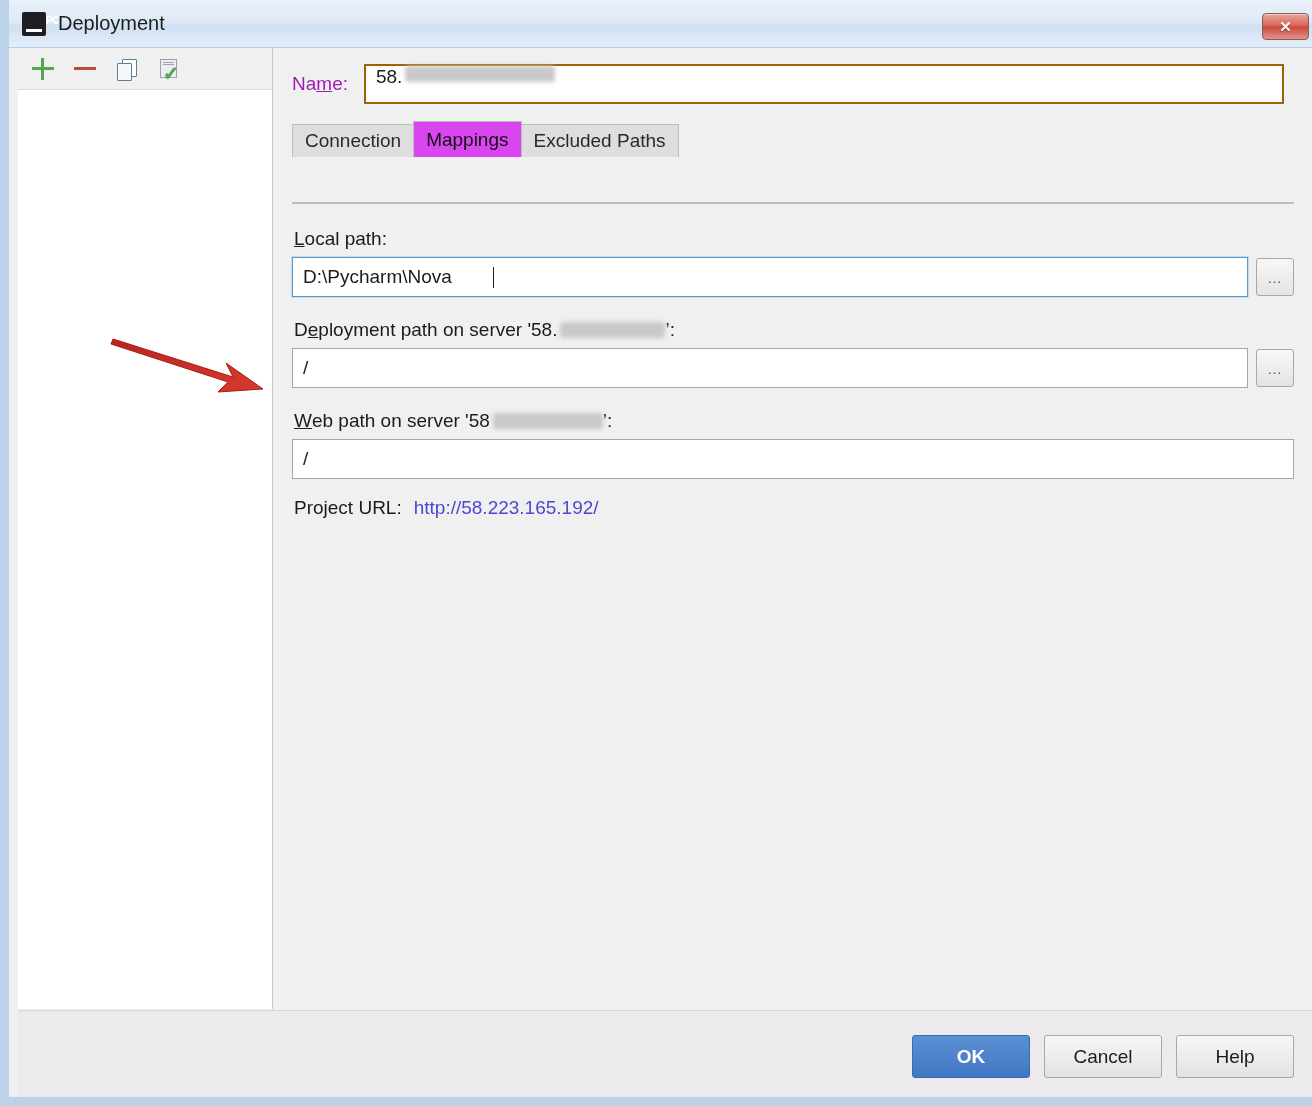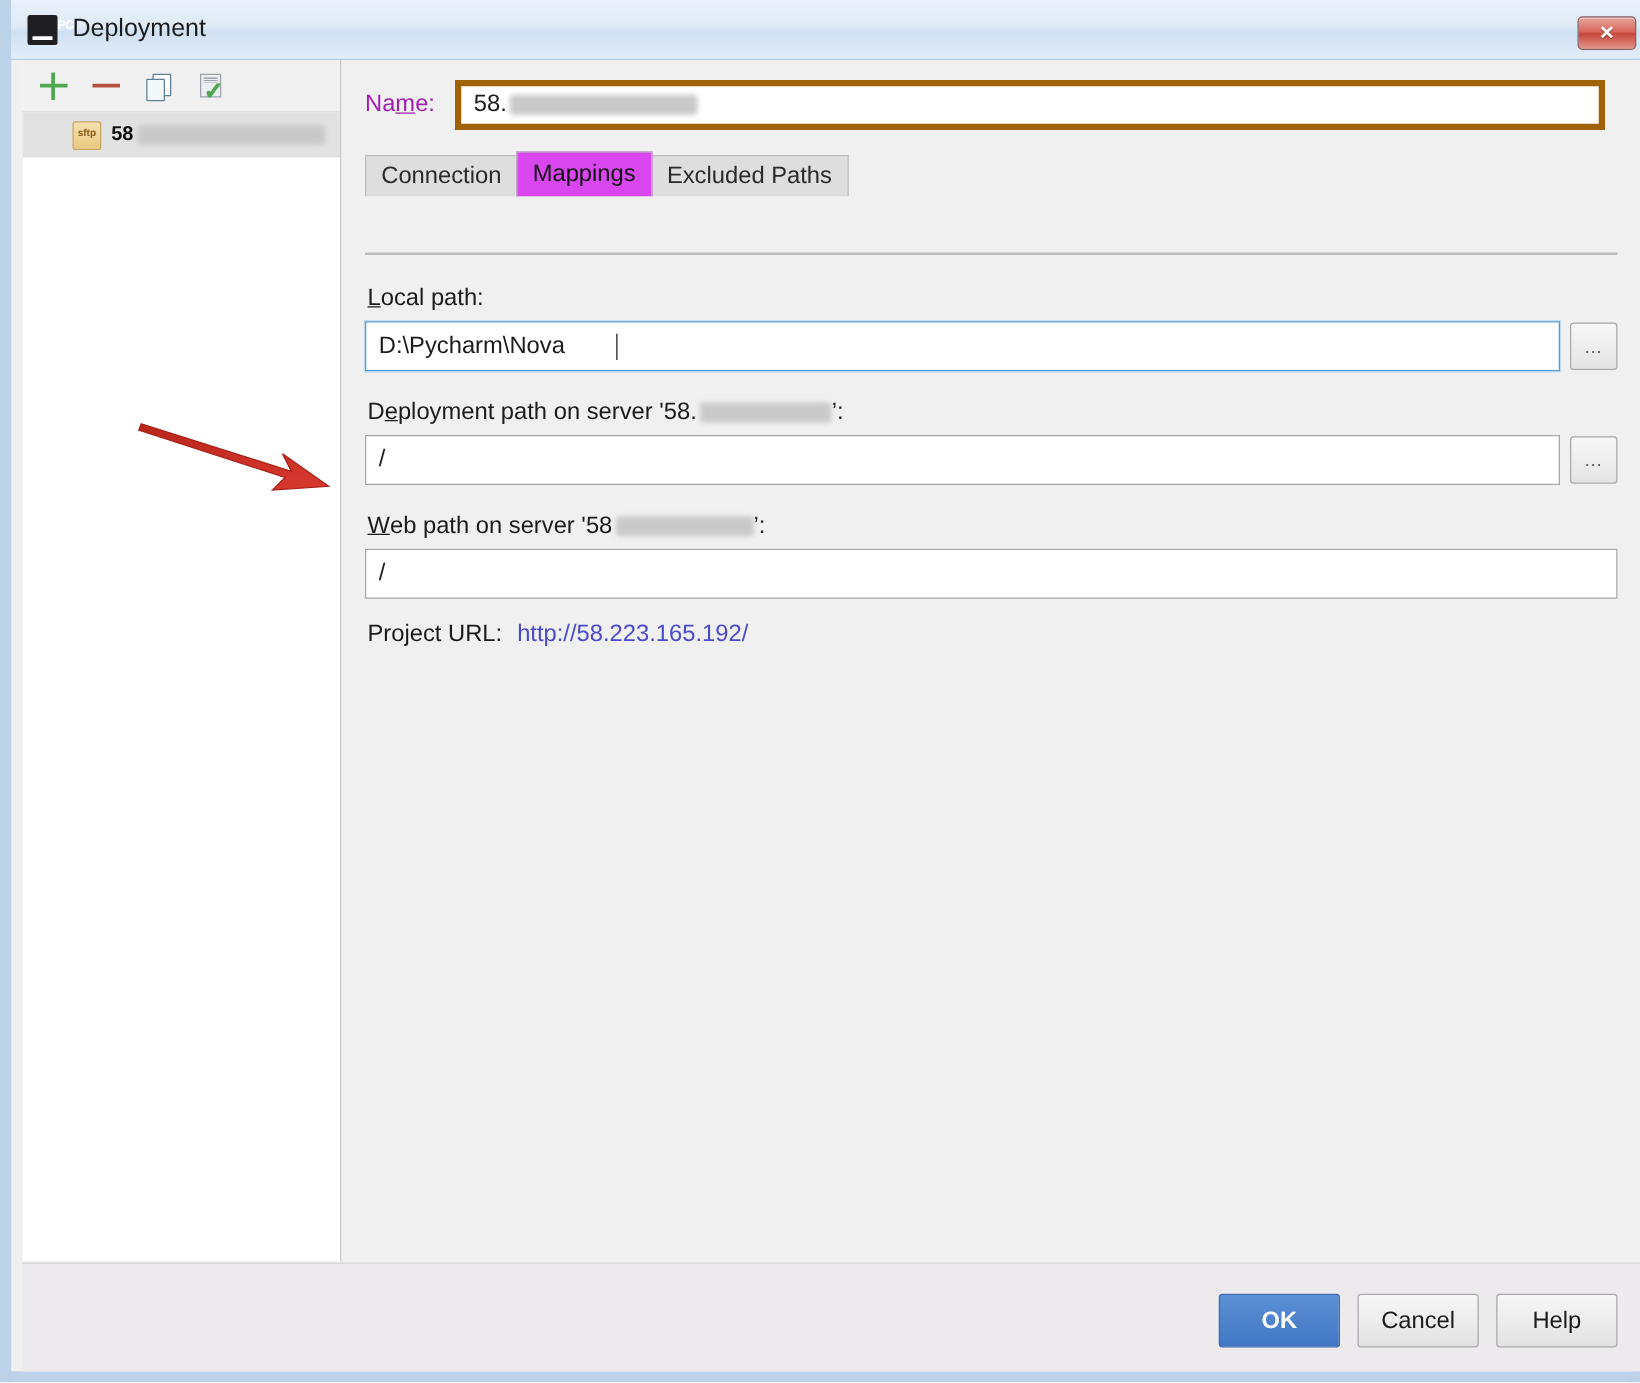--- a/index.html
+++ b/index.html
@@ -248,23 +248,23 @@
     font-size: 19px;
     color: #a21caf;
     margin-right: 16px;
     white-space: nowrap;
   }
   .mn { text-decoration: underline; }
   .name-input {
     flex: 1;
     height: 40px;
     background: #ffffff;
-    border: 5px solid #a16207;
-    display: flex;
-    align-items: center;
+    border: 2px solid #a16207;
+    display: flex;
+    align-items: flex-start;
     padding-left: 10px;
     box-sizing: border-box;
     font-size: 19px;
     color: #1b1b1b;
     cursor: text;
   }
 
   .tabs {
     margin: 17px 0 0 18px;
     display: flex;
@@ -412,21 +412,21 @@
     border-top: 1px solid #d6d6d6;
     box-sizing: border-box;
   }
   .bottom-buttons {
     position: absolute;
     right: 18px;
     top: 24px;
     display: flex;
     gap: 14px;
   }
-  .btn.wide { width: 97px; height: 43px; padding: 0; font-size: 19px; }
+  .btn.wide { width: 118px; height: 43px; padding: 0; font-size: 19px; }
   .btn.primary {
     background: linear-gradient(to bottom, #5b8fd4, #4277c4);
     border: 1px solid #3a6cb0;
     color: #ffffff;
     font-weight: bold;
   }
 
   
   .arrow-overlay {
     position: absolute;
@@ -463,31 +463,20 @@
           <div class="tb-icon ic-minus"></div>
           <div class="tb-icon ic-copy">
             <span class="pg pg1"></span>
             <span class="pg pg2"></span>
           </div>
           <div class="tb-icon ic-check">
             <span class="doc"></span>
             <span class="tick">✓</span>
           </div>
         </div>
-        <div class="server-list">
-          <div class="server-item">
-            <span class="sftp-icon">
-              <span>sftp</span>
-            </span>
-            <span class="server-name">
-              <span>58</span>
-              <span class="redact" style="width:150px;"></span>
-            </span>
-          </div>
-        </div>
       </div>
 
       <div class="right-panel">
 
         <div class="name-row">
           <div class="name-label">Na<span class="mn">m</span>e:</div>
           <div class="name-input">
             <span>58.</span>
             <span class="redact" style="width:150px;"></span>
           </div>

